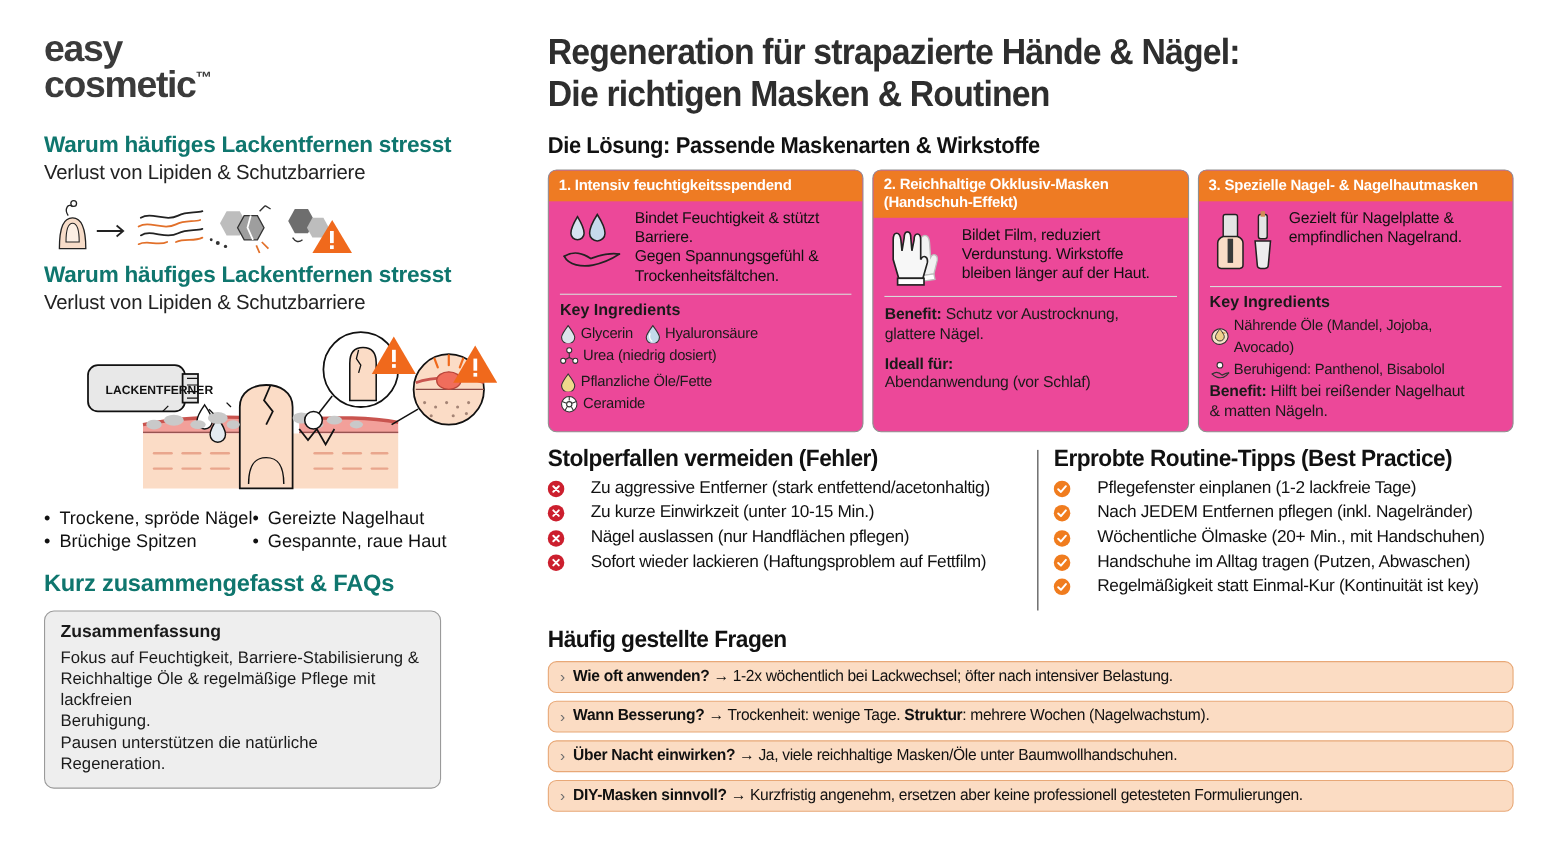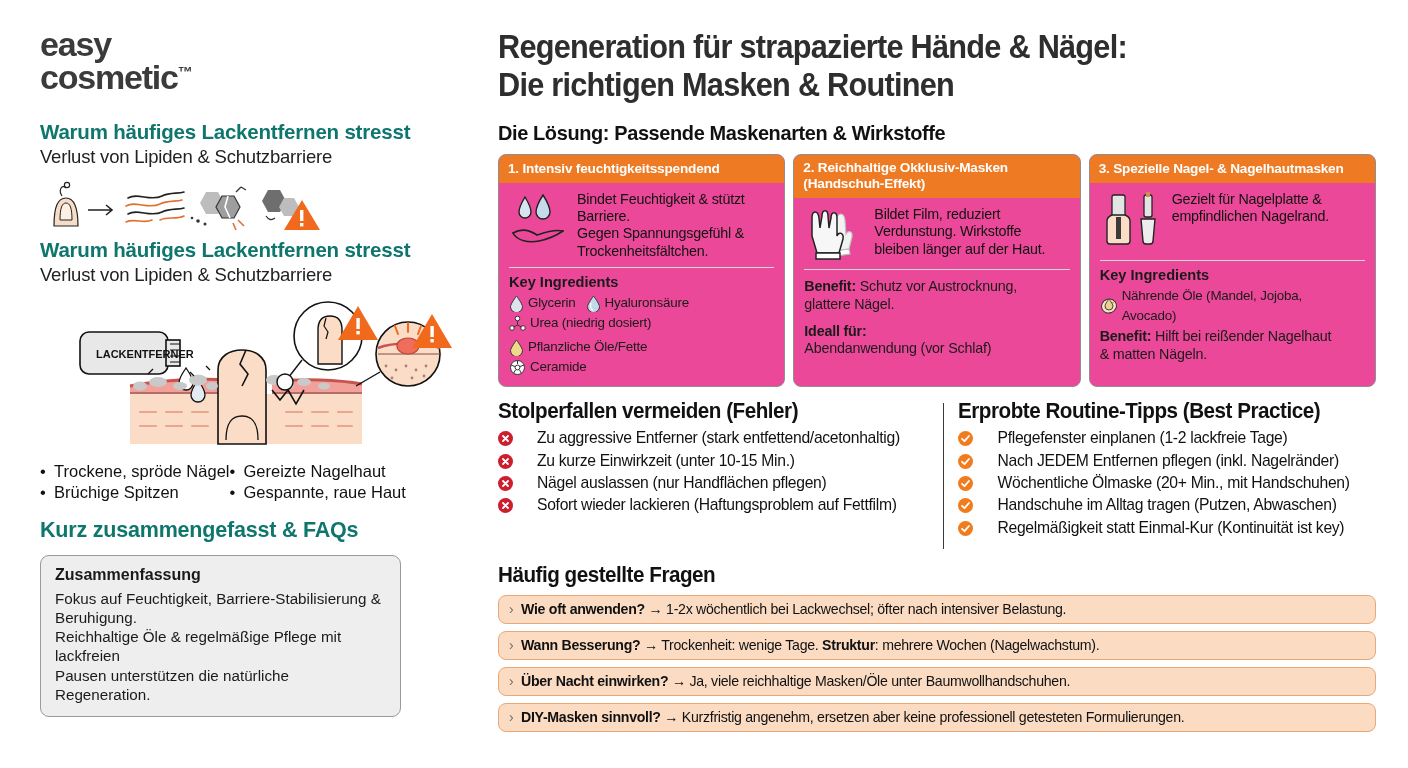--- a/index.html
+++ b/index.html
@@ -280,22 +280,22 @@
       </ul>
     </div>
 
     <div style="height:14px"></div>
     <div class="sec-h" style="font-size:21.5px">Kurz zusammengefasst &amp; FAQs</div>
 
     <div class="sumbox">
       <div class="t">Zusammenfassung</div>
       <div class="b">
         <div>Fokus auf Feuchtigkeit, Barriere-Stabilisierung &amp;</div>
+        <div>Reichhaltige Öle &amp; regelmäßige Pflege mit lackfreien</div>
         <div>Beruhigung.</div>
-        <div>Reichhaltige Öle &amp; regelmäßige Pflege mit lackfreien</div>
         <div>Pausen unterstützen die natürliche Regeneration.</div>
       </div>
     </div>
   </div>
 
   <div class="right">
 
     <div class="title">
       <div>Regeneration für strapazierte Hände &amp; Nägel:</div>
       <div>Die richtigen Masken &amp; Routinen</div>
@@ -423,20 +423,30 @@
           <div class="ing-row">
             <span class="ing">
               <svg width="18" height="17" viewBox="0 0 18 17">
                 <ellipse cx="9" cy="9" rx="7.5" ry="7" fill="#F6E3C8" stroke="#333" stroke-width="1" transform="rotate(-20 9 9)"></ellipse>
                 <path d="M5 11 C7 6 12 5 14 6" fill="none" stroke="#C98A3A" stroke-width="1"></path>
                 <path d="M9 2 C9 2 5 7 5 9 a4 4 0 0 0 8 0 C13 7 9 2 9 2 Z" fill="#EFD08B" stroke="#333" stroke-width="0.9"></path>
               </svg>
               <span>Nährende Öle (Mandel, Jojoba, Avocado)</span>
             </span>
           </div>
+          <div class="ing-row">
+            <span class="ing">
+              <svg width="18" height="17" viewBox="0 0 18 17">
+                <circle cx="9" cy="4" r="2.6" fill="#fff" stroke="#333" stroke-width="1"></circle>
+                <path d="M2 12 C6 9 9 11 11 13 C13 12 15 11 17 11" fill="none" stroke="#333" stroke-width="1.1" stroke-linecap="round"></path>
+                <path d="M2 12 C4 15 9 16 12 15 C14.5 14.3 16 12.5 17 11" fill="none" stroke="#333" stroke-width="1.1" stroke-linecap="round"></path>
+              </svg>
+              <span>Beruhigend: Panthenol, Bisabolol</span>
+            </span>
+          </div>
           <div class="blk">
             <div><b>Benefit:</b><span> Hilft bei reißender Nagelhaut</span></div>
             <div>&amp; matten Nägeln.</div>
           </div>
         </div>
       </div>
     </div>
 
     <div class="mid">
       <div class="mid-col-l">

